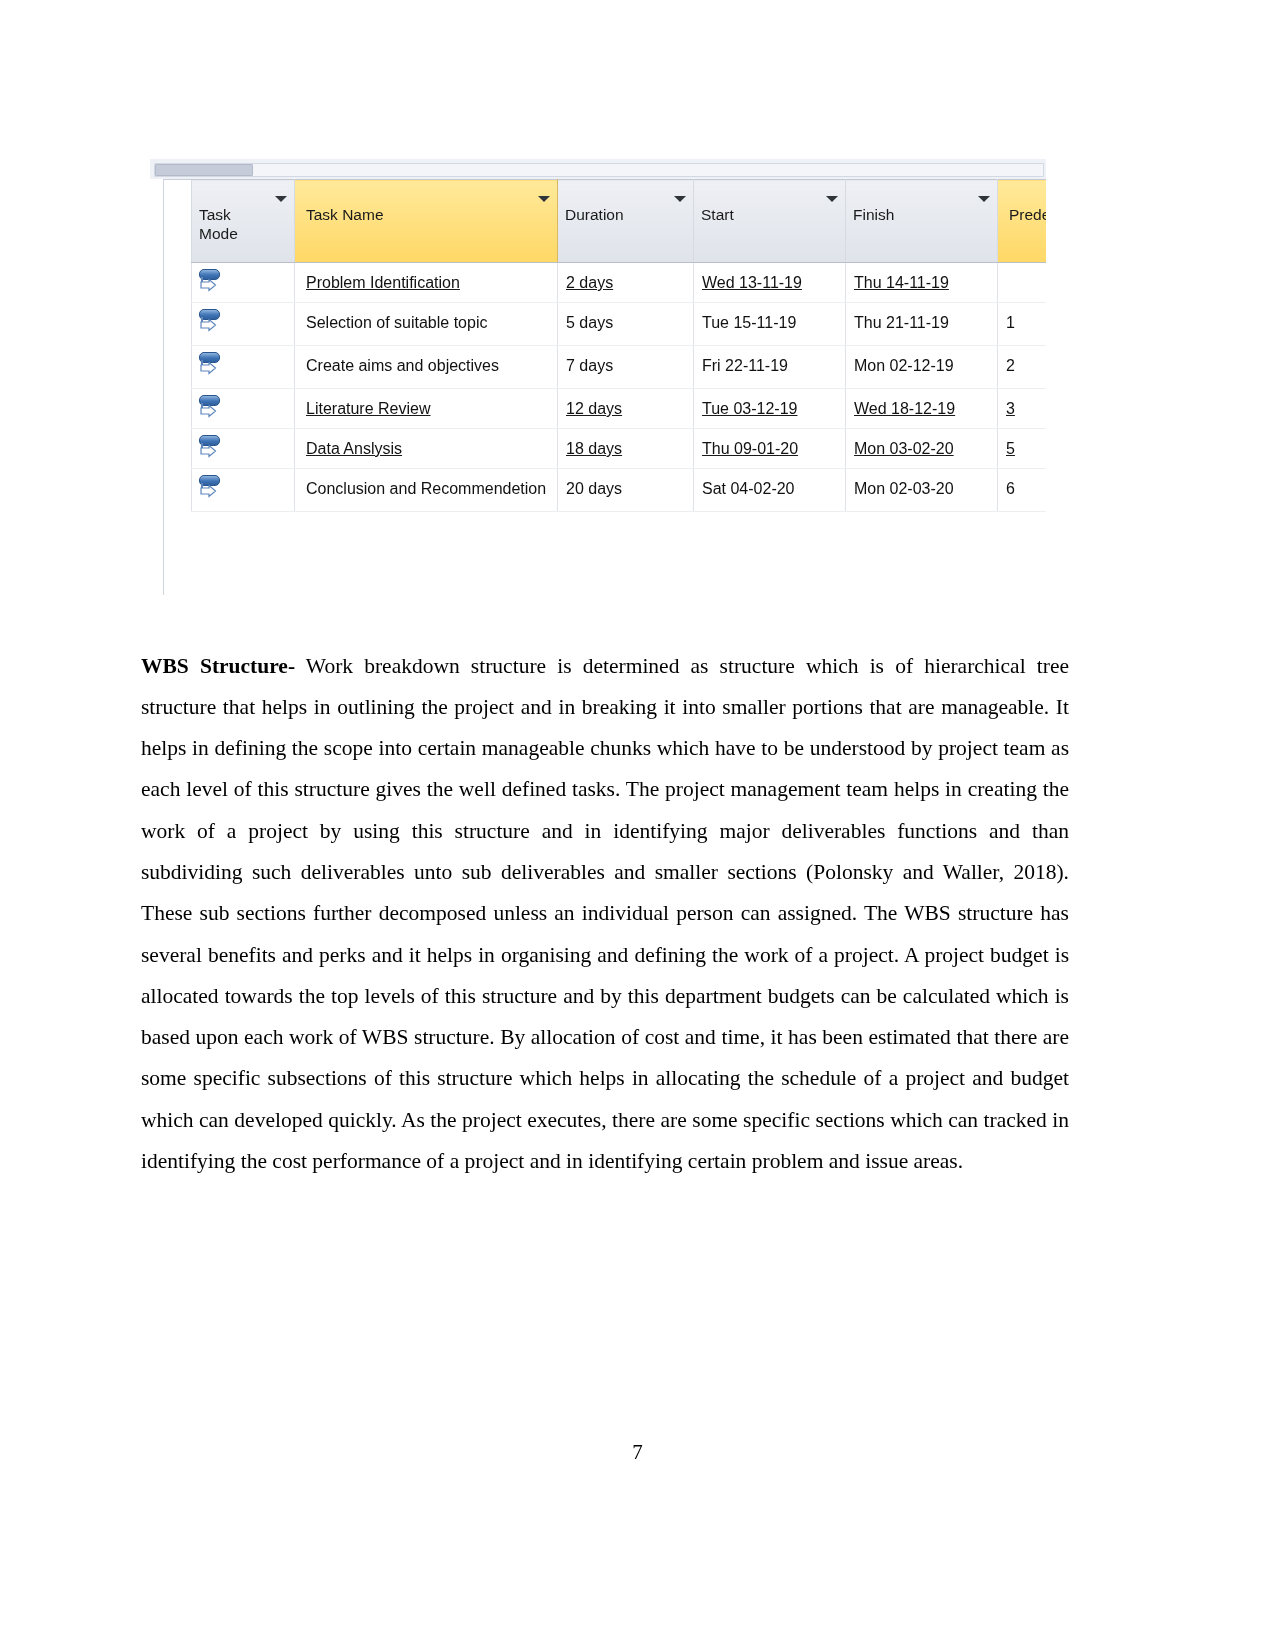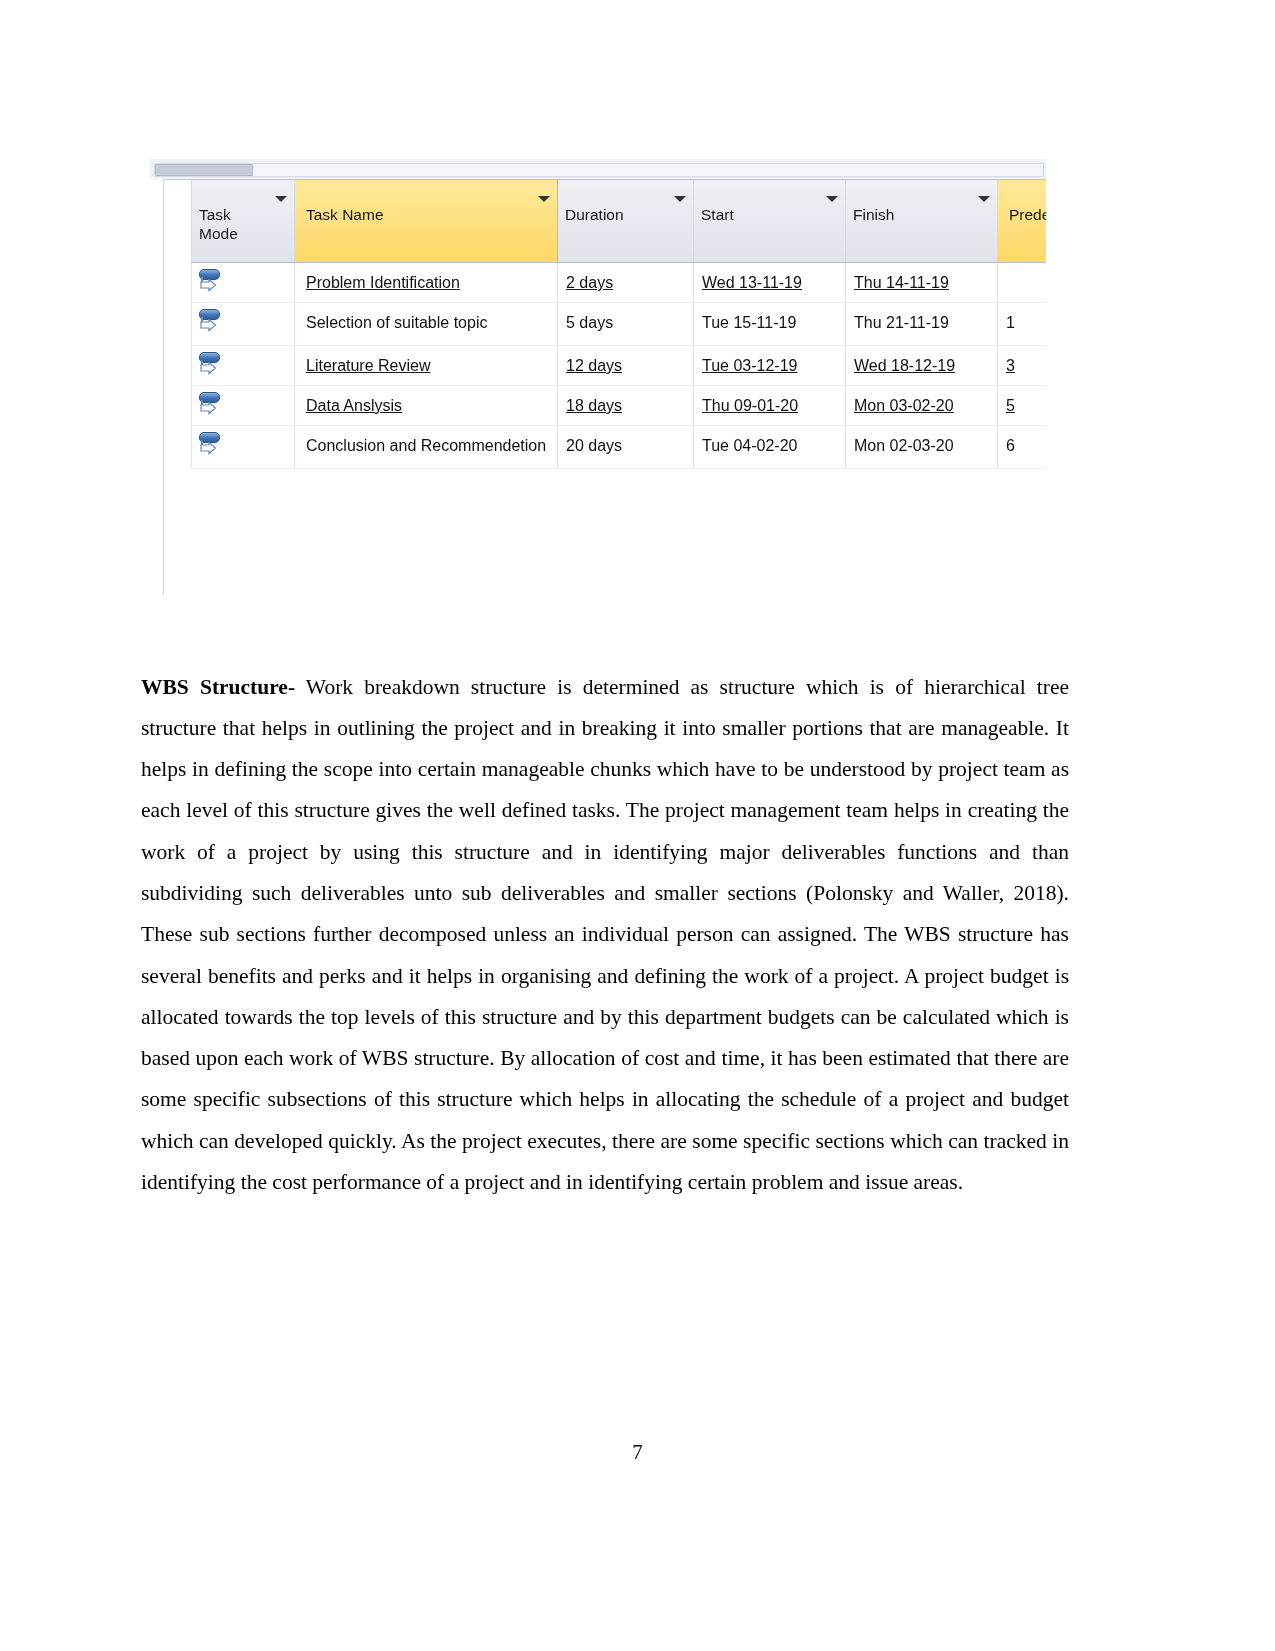--- a/index.html
+++ b/index.html
@@ -171,21 +171,21 @@
     left: 3px; top: 9px;
     width: 2px; height: 6px;
     background: #5f86bb;
   }
   .mode-icon svg { position: absolute; left: 2px; top: 11px; }
 
   
   .body-text {
     position: absolute;
     left: 141px;
-    top: 645px;
+    top: 624px;
     width: 928px;
     font-family: "Liberation Serif", "DejaVu Serif", serif;
     font-size: 21.5px;
     line-height: 41.3px;
     color: #000;
     text-align: justify;
     text-justify: inter-word;
   }
   .body-text b { font-weight: bold; }
 
@@ -272,20 +272,36 @@
                     <path d="M1 3 H9 V0.5 L15.5 6 L9 11.5 V9 H1 Z" fill="#ffffff" stroke="#5f86bb" stroke-width="1.2"></path>
                   </svg>
                 </span>
               </td>
               <td class="name-cell">Selection of suitable topic</td>
               <td>5 days</td>
               <td class="">Tue 15-11-19</td>
               <td class="">Thu 21-11-19</td>
               <td>1</td>
             </tr>
+            <tr class="r2">
+              <td class="mode-cell">
+                <span class="mode-icon">
+                  <span class="bar"></span>
+                  <span class="pin"></span>
+                  <svg width="20" height="13" viewBox="0 0 20 13">
+                    <path d="M1 3 H9 V0.5 L15.5 6 L9 11.5 V9 H1 Z" fill="#ffffff" stroke="#5f86bb" stroke-width="1.2"></path>
+                  </svg>
+                </span>
+              </td>
+              <td class="name-cell">Create aims and objectives</td>
+              <td>7 days</td>
+              <td class="">Fri 22-11-19</td>
+              <td class="">Mon 02-12-19</td>
+              <td>2</td>
+            </tr>
             <tr class="r1">
               <td class="mode-cell">
                 <span class="mode-icon">
                   <span class="bar"></span>
                   <span class="pin"></span>
                   <svg width="20" height="13" viewBox="0 0 20 13">
                     <path d="M1 3 H9 V0.5 L15.5 6 L9 11.5 V9 H1 Z" fill="#ffffff" stroke="#5f86bb" stroke-width="1.2"></path>
                   </svg>
                 </span>
               </td>
@@ -316,21 +332,21 @@
                 <span class="mode-icon">
                   <span class="bar"></span>
                   <span class="pin"></span>
                   <svg width="20" height="13" viewBox="0 0 20 13">
                     <path d="M1 3 H9 V0.5 L15.5 6 L9 11.5 V9 H1 Z" fill="#ffffff" stroke="#5f86bb" stroke-width="1.2"></path>
                   </svg>
                 </span>
               </td>
               <td class="name-cell">Conclusion and Recommendetion</td>
               <td>20 days</td>
-              <td class="">Tue 04-02-20</td>
+              <td class="">Sat 04-02-20</td>
               <td class="">Mon 02-03-20</td>
               <td>6</td>
             </tr>
           </tbody>
       </table>
     </div>
   </div>
 
   <p class="body-text"><b>WBS Structure-</b><span> Work breakdown structure is determined as structure which is of hierarchical tree structure that helps in outlining the project and in breaking it into smaller portions that are manageable. It helps in defining the scope into certain manageable chunks which have to be understood by project team as each level of this structure gives the well defined tasks. The project management team helps in creating the work of a project by using this structure and in identifying major deliverables functions and than subdividing such deliverables unto sub deliverables and smaller sections (Polonsky and Waller, 2018). These sub sections further decomposed unless an individual person can assigned. The WBS structure has several benefits and perks and it helps in organising and defining the work of a project. A project budget is allocated towards the top levels of this structure and by this department budgets can be calculated which is based upon each work of WBS structure. By allocation of cost and time, it has been estimated that there are some specific subsections of this structure which helps in allocating the schedule of a project and budget which can developed quickly. As the project executes, there are some specific sections which can tracked in identifying the cost performance of a project and in identifying certain problem and issue areas.</span></p>
 

